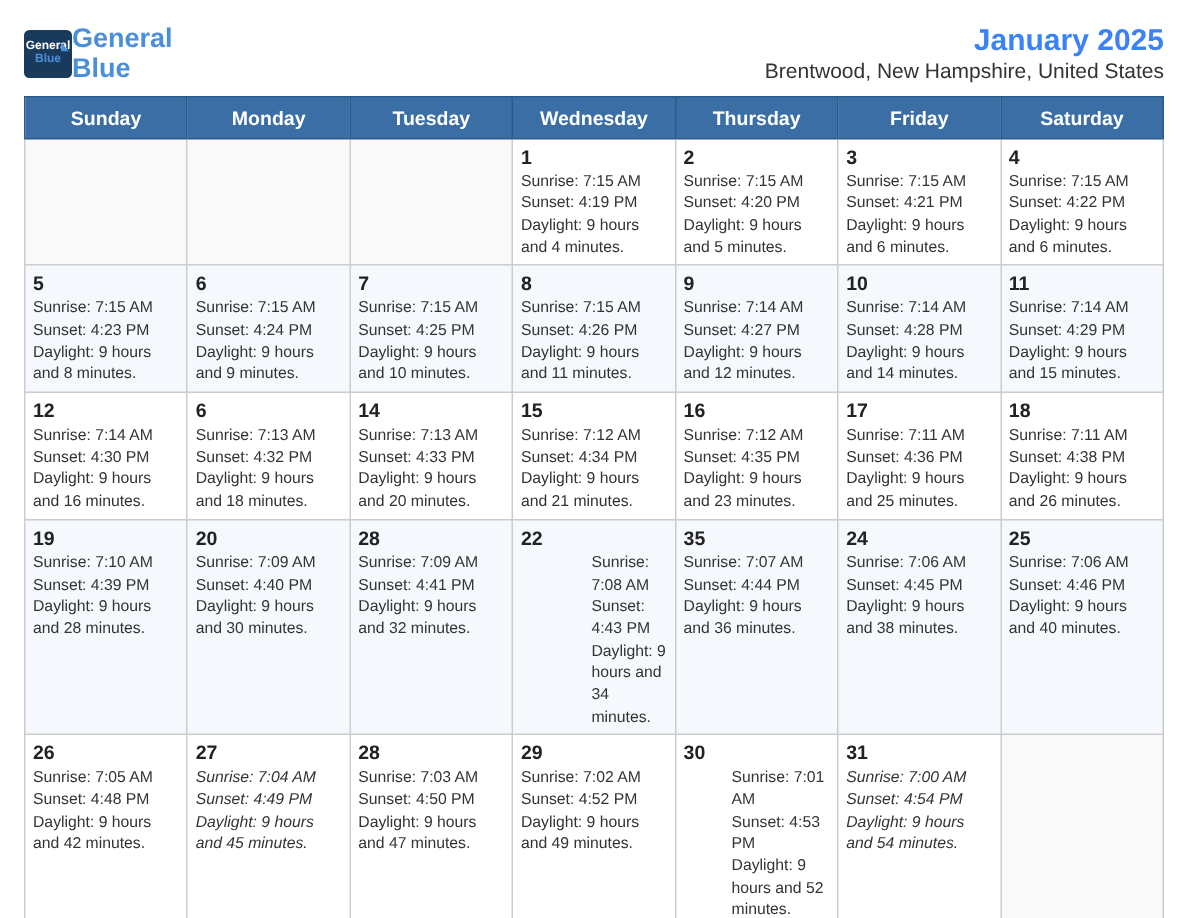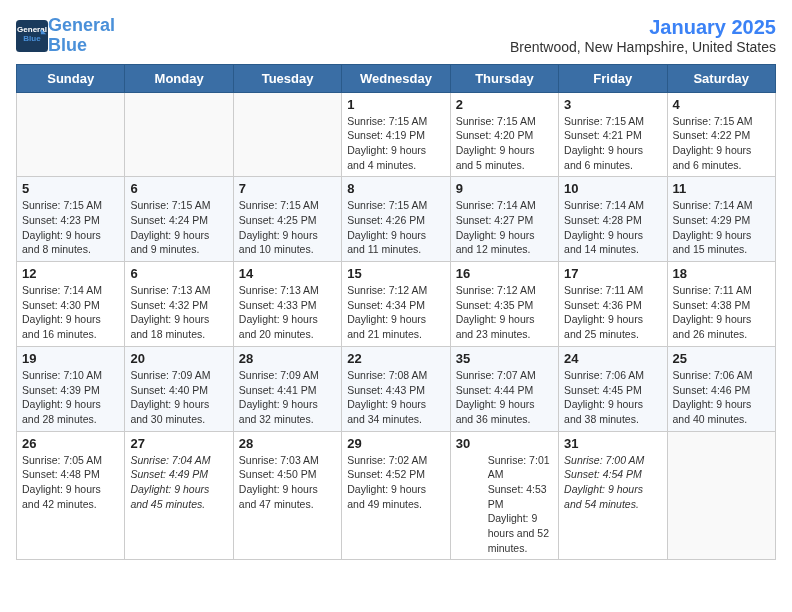--- a/index.html
+++ b/index.html
@@ -257,21 +257,21 @@
 Daylight: 9 hours and 30 minutes.</div>
         </td>
         <td>
           <div class="day-num">28</div>
           <div class="day-info" style="white-space: pre-line;">Sunrise: 7:09 AM
 Sunset: 4:41 PM
 Daylight: 9 hours and 32 minutes.</div>
         </td>
         <td>
           <div class="day-num">22</div>
-          <div class="day-info" style="white-space: pre-line;">Sunrise: 7:08 AM
+          <div class="day-info" style="white-space: pre-line; margin-left: 47px;">Sunrise: 7:08 AM
 Sunset: 4:43 PM
 Daylight: 9 hours and 34 minutes.</div>
         </td>
         <td>
           <div class="day-num">35</div>
           <div class="day-info" style="white-space: pre-line;">Sunrise: 7:07 AM
 Sunset: 4:44 PM
 Daylight: 9 hours and 36 minutes.</div>
         </td>
         <td>

